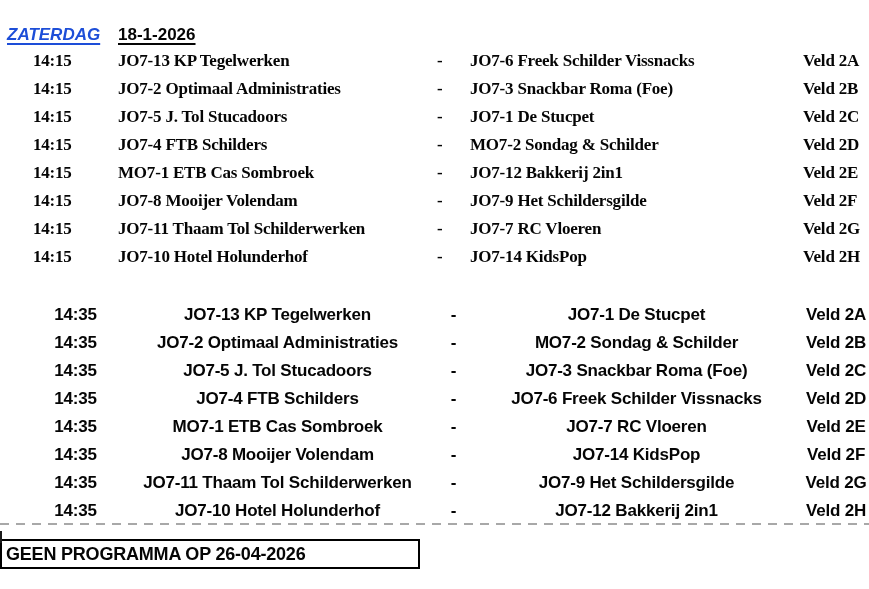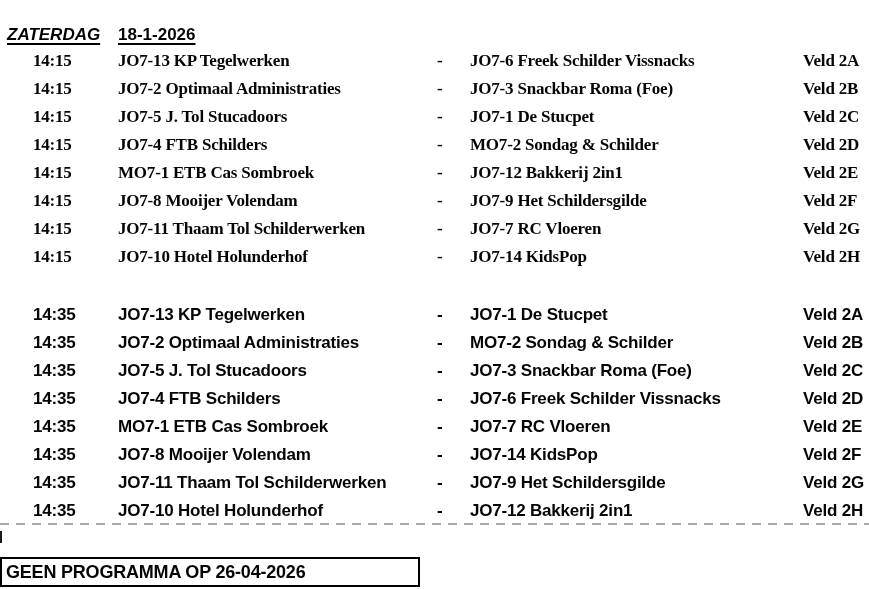--- a/index.html
+++ b/index.html
@@ -10,32 +10,32 @@
     font-weight: 700;
     color: #050505;
     -webkit-font-smoothing: antialiased;
   }
   .page { position: relative; width: 869px; height: 589px; }
 
   
   .header { position: relative; margin-top: 24px; height: 22px; font-size: 17px; line-height: 22px; }
   .day {
     position: absolute; left: 7px; top: 0;
-    color: #000000; font-style: italic;
+    color: #1d4ed8; font-style: italic;
     text-decoration: underline; text-decoration-thickness: 2px; text-underline-offset: 3px;
   }
   .date {
     position: absolute; left: 118px; top: 0;
     text-decoration: underline; text-decoration-thickness: 2px; text-underline-offset: 3px;
   }
 
   
   .round { width: 869px; }
   .round-1 { margin-top: 1px; font-family: Liberation Serif, serif; }
-  .round-2 { margin-top: 30px; }
+  .round-2 { margin-top: 30px; text-align: center; }
   .row {
     display: grid;
     grid-template-columns: 118px 319px 33px 333px 66px;
     height: 28px; line-height: 28px;
     font-size: 17px; letter-spacing: -0.2px;
     white-space: nowrap;
   }
   .c-time  { padding-left: 33px; }
   .c-home  { overflow: hidden; }
   .c-sep   { }
@@ -49,21 +49,21 @@
   }
 
   
   .edge-mark {
     position: absolute; left: 0; top: 507;
     top: 507px; width: 2px; height: 12px; background: #1a1a1a;
   }
 
   
   .notice {
-    margin-top: 32px; margin-left: 0;
+    margin-top: 14px; margin-left: 0;
     box-sizing: border-box;
     width: 420px; height: 30px;
     border: 2px solid #000000;
     line-height: 26px; font-size: 18px;
     padding-left: 4px;
     white-space: nowrap; overflow: hidden;
     letter-spacing: -0.2px;
   }
 </style>
 </head>

